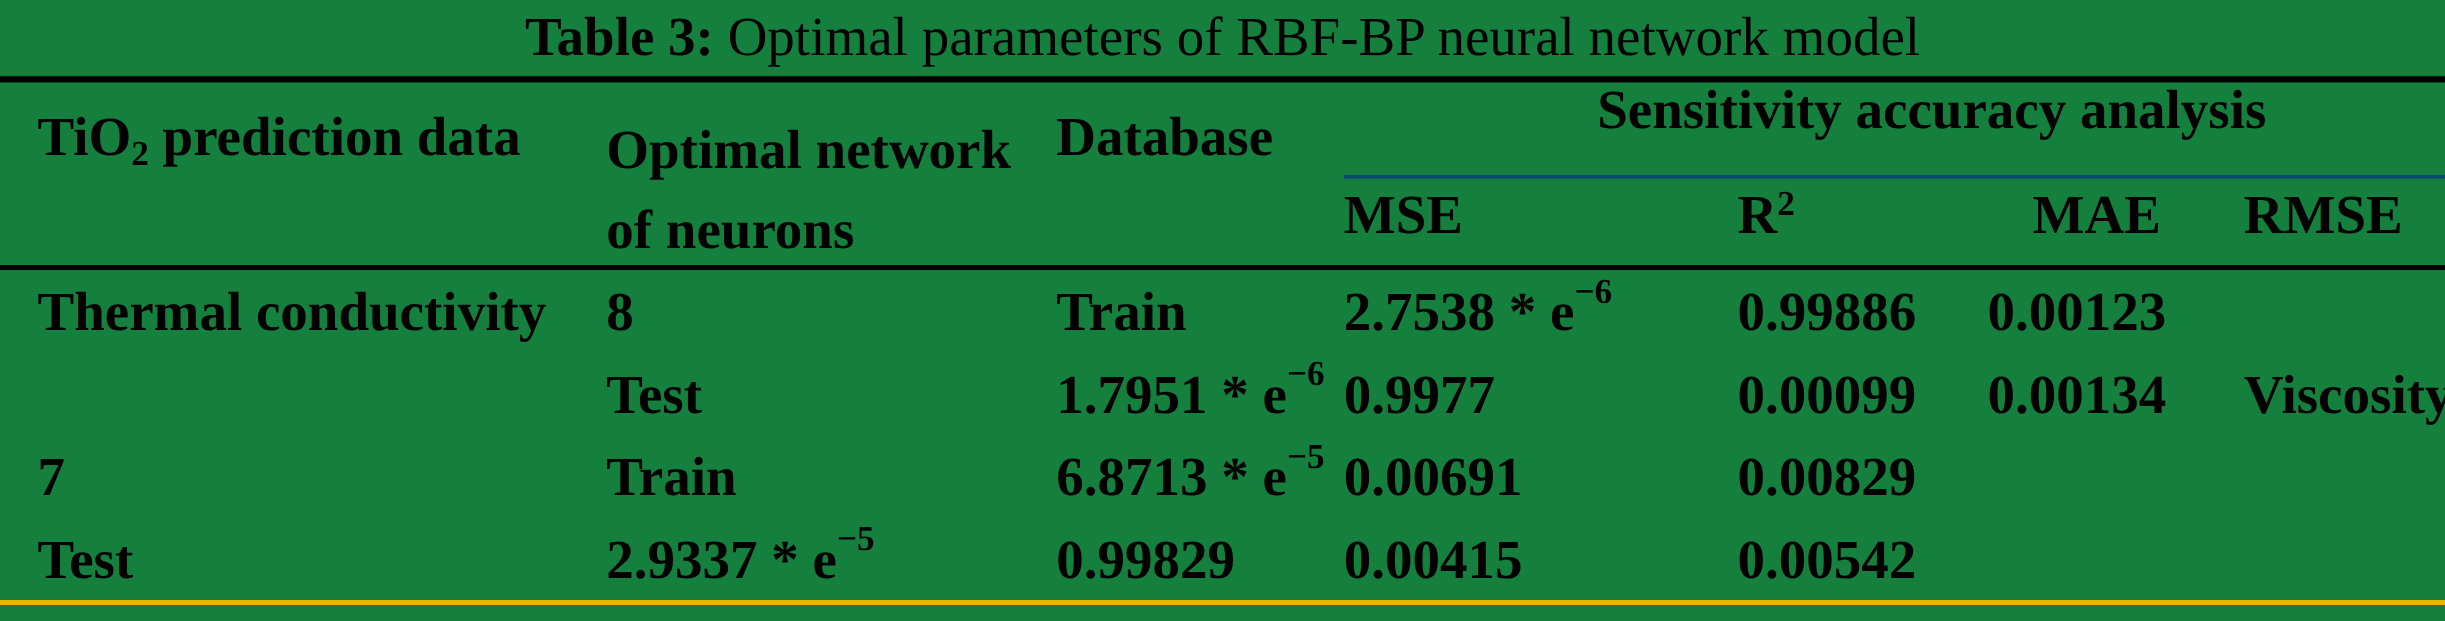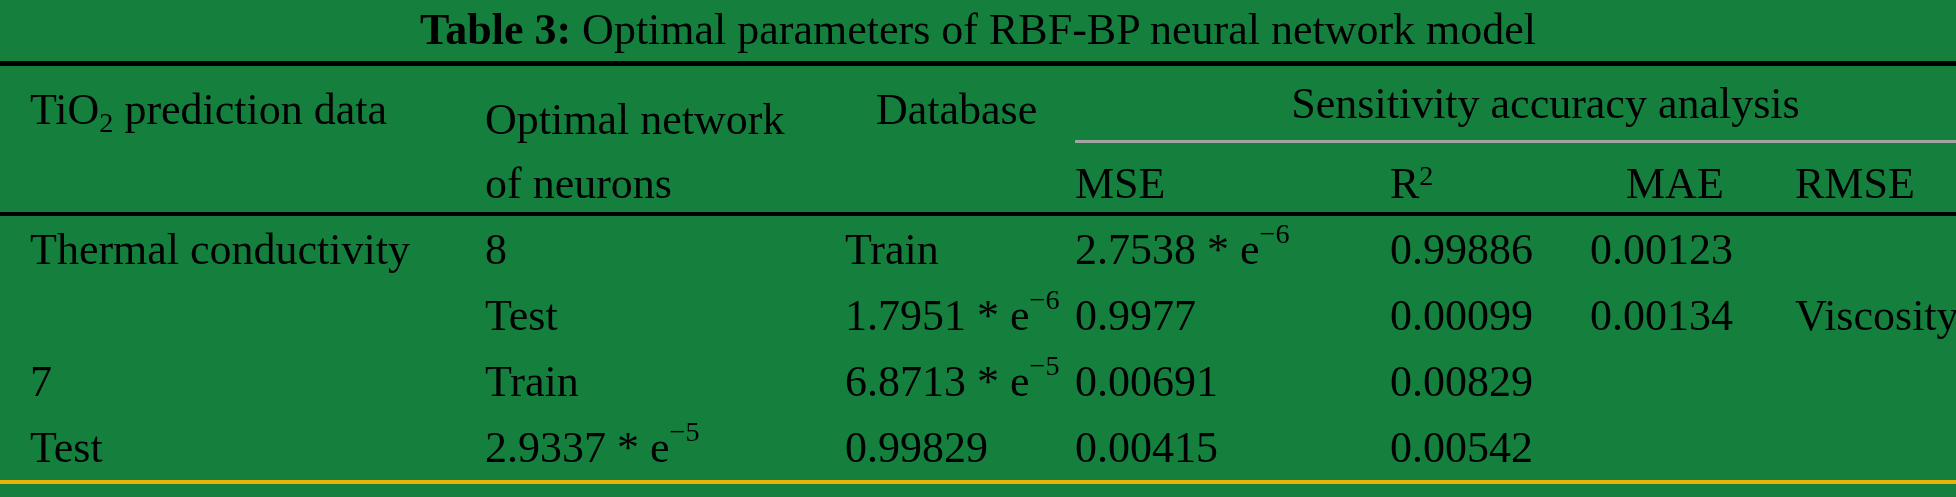--- a/index.html
+++ b/index.html
@@ -34,48 +34,48 @@
   .thead {
     border-top: 5px solid #000;
     border-bottom: 4px solid #000;
     box-sizing: border-box;
   }
   .grid {
     display: grid;
     grid-template-columns: 455px 360px 230px 315px 200px 205px 161px;
     padding-left: 30px;
     box-sizing: border-box;
+    font-weight: bold;
   }
   .thead .grid { grid-template-rows: 77px 69px; }
   .cell {
     font-size: 44px;
     line-height: 1.0;
     overflow: visible;
     white-space: nowrap;
   }
   .h-top { padding-top: 22px; }
   .h-col1 { grid-column: 1; grid-row: 1 / 3; }
   .h-col2 { grid-column: 2; grid-row: 1 / 3; line-height: 64px; }
-  .h-col3 { grid-column: 3; grid-row: 1 / 3; margin-left: 31px; }
+  .h-col3 { grid-column: 3; grid-row: 1 / 3; }
   .h-sens {
     grid-column: 4 / 8;
     grid-row: 1;
     display: flex;
     justify-content: center;
     align-items: flex-start;
-    padding-top: 16px;
     padding-left: 60px;
-    border-bottom: 3px solid #a3a3a3;
+    border-bottom: 3px solid #0c4a6e;
     box-sizing: border-box;
   }
   .h-metric {
     grid-row: 2;
     display: flex;
     align-items: flex-end;
-    padding-bottom: 6px;
+    padding-bottom: 18px;
     box-sizing: border-box;
   }
   .h-mse  { grid-column: 4; }
   .h-r2   { grid-column: 5; }
   .h-mae  { grid-column: 6; margin-left: 36px; }
   .h-rmse { grid-column: 7; }
 
   
   .tbody {
     border-bottom: 4px solid #eab308;

